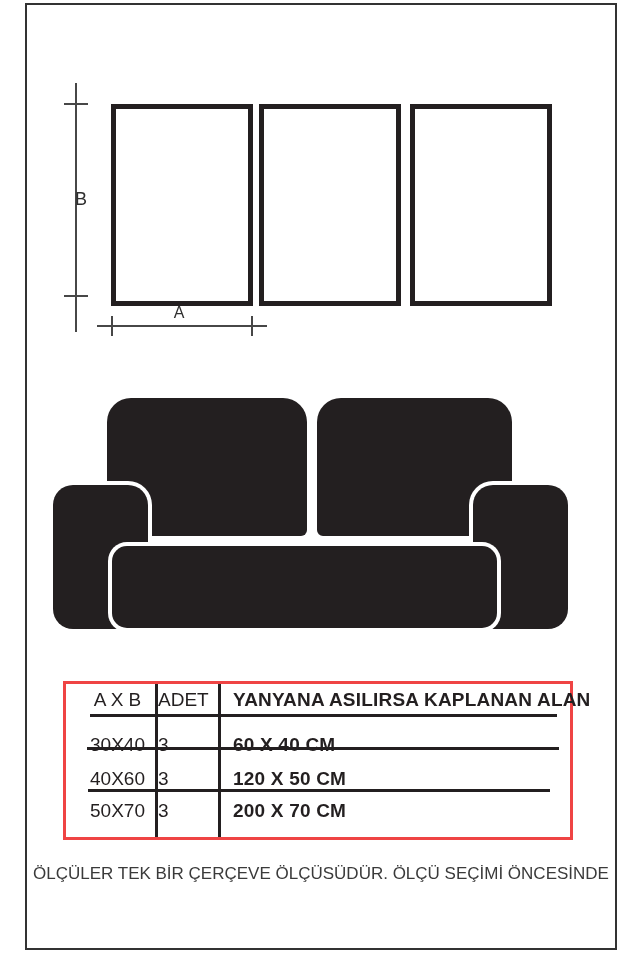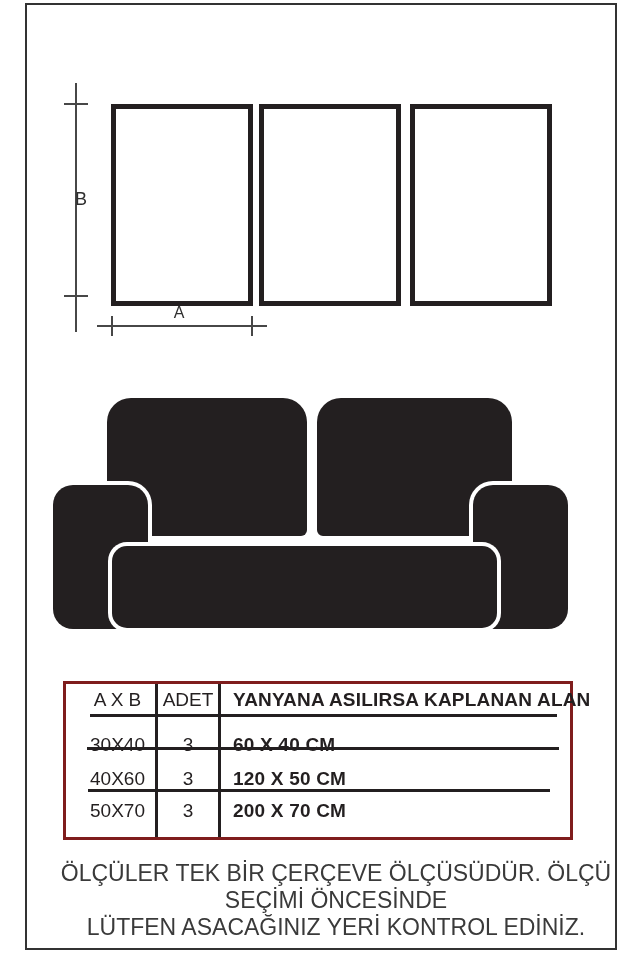--- a/index.html
+++ b/index.html
@@ -47,43 +47,43 @@
   .sofa-part { background:#231f20; }
   .backrest-left  { left:107px; top:398px; width:200px; height:138px; border-radius:24px 24px 6px 6px; z-index:1; }
   .backrest-right { left:317px; top:398px; width:195px; height:138px; border-radius:24px 24px 6px 6px; z-index:1; }
   .armrest-left   { left:53px;  top:485px; width:95px;  height:144px; border-radius:20px; box-shadow:0 0 0 4px #ffffff; z-index:2; }
   .armrest-right  { left:473px; top:485px; width:95px;  height:144px; border-radius:20px; box-shadow:0 0 0 4px #ffffff; z-index:2; }
   .sofa-seat      { left:112px; top:546px; width:385px; height:82px;  border-radius:15px; box-shadow:0 0 0 4px #ffffff; z-index:3; }
 
   
   .size-table {
     left:63px; top:681px; width:510px; height:159px;
-    border:3px solid #7f1d1d; background:#ffffff; z-index:4;
+    border:3px solid #ef4444; background:#ffffff; z-index:4;
   }
   .size-table .vdiv { position:absolute; top:0; width:3px; height:100%; background:#231f20; }
   .vdiv-1 { left:89px; }
   .vdiv-2 { left:152px; }
   .size-table .hline { position:absolute; height:3px; background:#231f20; }
   .hline-1 { left:24px; top:30px;  width:467px; }
   .hline-2 { left:21px; top:63px;  width:472px; }
   .hline-3 { left:22px; top:105px; width:462px; }
 
   .cell { position:absolute; height:22px; line-height:22px; font-size:19px; white-space:nowrap; }
   .cell.c1 { left:14px;  width:75px;  text-align:center; }
-  .cell.c2 { left:92px;  width:60px;  text-align:center; }
+  .cell.c2 { left:92px;  width:60px;  }
   .cell.c3 { left:167px; width:337px; text-align:left; letter-spacing:0.2px;font-weight:bold; }
   .row-head .cell { top:5px; }
   .row-1 .cell { top:38px;margin-top:12px; }
   .row-2 .cell { top:84px; }
   .row-3 .cell { top:116px; }
 
   
   .footer-note {
-    left:40px; top:860px; width:592px; text-align:center;
-    font-size:23px; line-height:27px; color:#3a3a3a;
+    left:25px; top:860px; width:592px; text-align:center;
+    font-size:17px; line-height:27px; color:#3a3a3a;
   }
 </style>
 </head>
 <body>
 
 <div class="abs page-border"></div>
 
 <div>
   <div class="abs dim-line dim-b-line"></div>
   <div class="abs dim-line dim-b-tick t"></div>
@@ -132,14 +132,13 @@
   </div>
   <div class="row-3">
     <div class="cell c1">50X70</div>
     <div class="cell c2">3</div>
     <div class="cell c3">200 X 70 CM</div>
   </div>
 </div>
 
 <div class="abs footer-note">
   <div>ÖLÇÜLER TEK BİR ÇERÇEVE ÖLÇÜSÜDÜR. ÖLÇÜ SEÇİMİ ÖNCESİNDE</div>
-  <div>LÜTFEN ASACAĞINIZ YERİ KONTROL EDİNİZ.</div>
 </div>
 
 </body></html>

